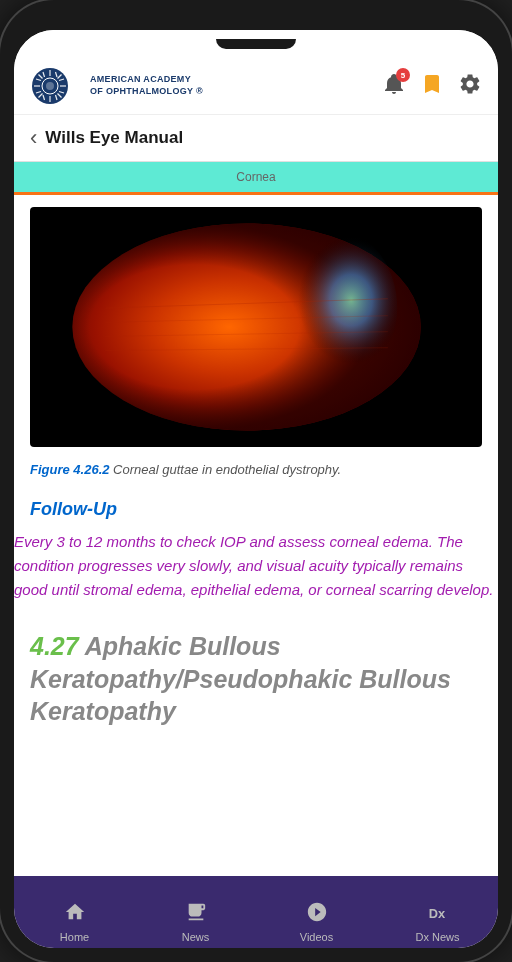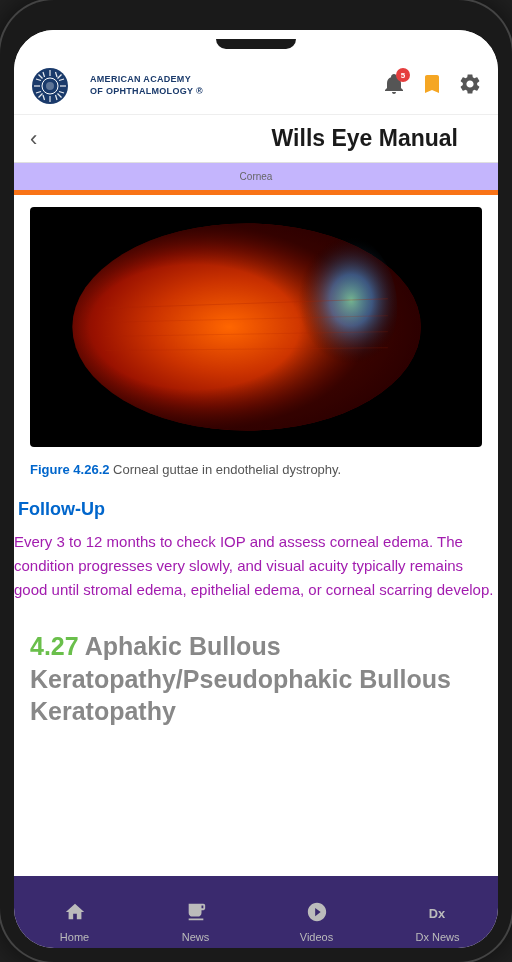--- a/index.html
+++ b/index.html
@@ -111,41 +111,42 @@
       gap: 8px;
     }
     .back-btn {
       font-size: 22px;
       color: #555;
       cursor: pointer;
       font-weight: 300;
     }
     .page-title {
       flex: 1;
-      text-align: right;
-      font-size: 23px;
+      text-align: left;
+      font-size: 17px;
       font-weight: 700;
       color: #1a1a1a;
       padding-right: 24px;
     }
     
     .section-label {
-      background: #c4b5fd;
+      background: #5eead4;
       text-align: center;
       padding: 8px;
-      font-size: 10px;
+      font-size: 12px;
       color: #666;
       font-weight: 400;
-      border-bottom: 5px solid #f97316;
+      border-bottom: 3px solid #f97316;
     }
     
     .content-area {
       flex: 1;
       overflow-y: auto;
       background: #fff;
+      font-style: italic;
     }
     .figure-container {
       margin: 12px 16px 8px;
       background: #000;
       border-radius: 4px;
       overflow: hidden;
       height: 240px;
       display: flex;
       align-items: center;
       justify-content: center;
@@ -158,21 +159,21 @@
       padding: 6px 16px 12px;
       font-size: 13px;
       color: #555;
       line-height: 1.4;
     }
     .figure-caption-num {
       color: #0066cc;
       font-weight: 600;
     }
     .section-heading {
-      padding: 8px 4px 6px;
+      padding: 8px 16px 6px;
       font-size: 18px;
       font-weight: 700;
       color: #0066cc;
     }
     .body-text {
       padding: 4px 0 16px;
       font-size: 15px;
       color: #a21caf;
       line-height: 1.6;
     }

